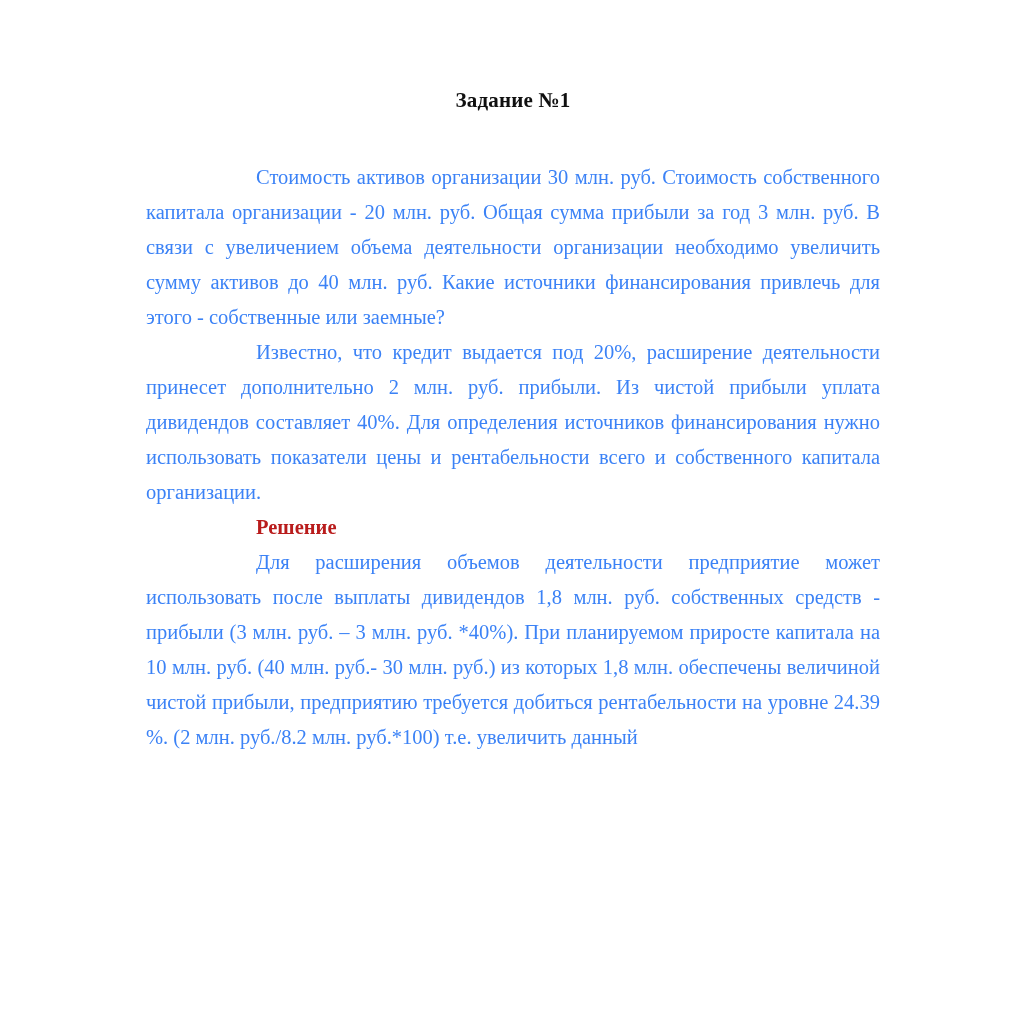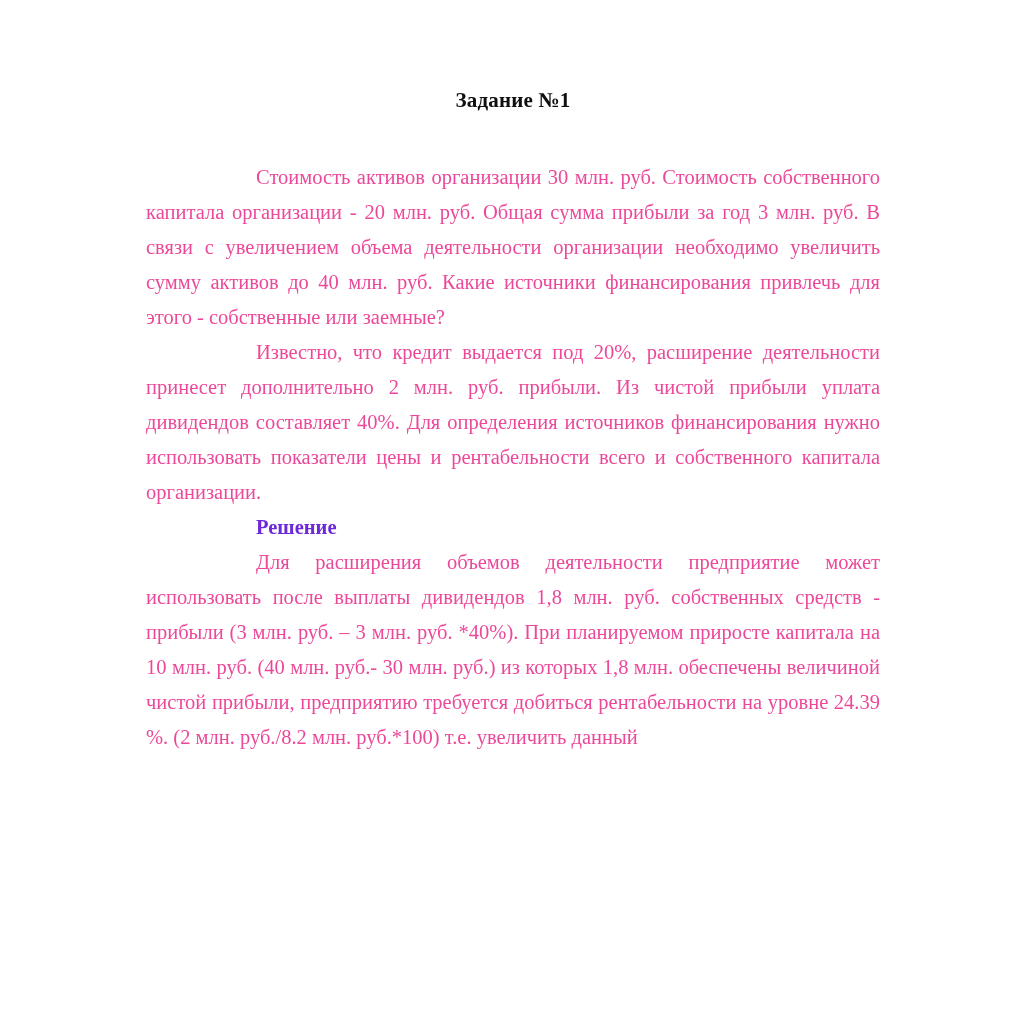--- a/index.html
+++ b/index.html
@@ -48,33 +48,33 @@
     height: 46px;
   }
 
   p.para {
     margin: 0;
     text-align: justify;
     text-justify: inter-word;
     font-size: 20.5px;
     line-height: 35px;
     text-indent: 110px;
-    color: #ec4899;
+    color: #3b82f6;
     hyphens: none;
   }
 
   
   p.subhead {
     margin: 0;
     text-align: left;
     font-size: 20.5px;
     line-height: 35px;
     text-indent: 110px;
     font-weight: bold;
-    color: #6d28d9;
+    color: #b91c1c;
   }
 
   
   .clip-bottom {
     position: absolute;
     left: 0;
     top: 1004px;
     width: 1024px;
     height: 20px;
     background: #ffffff;

